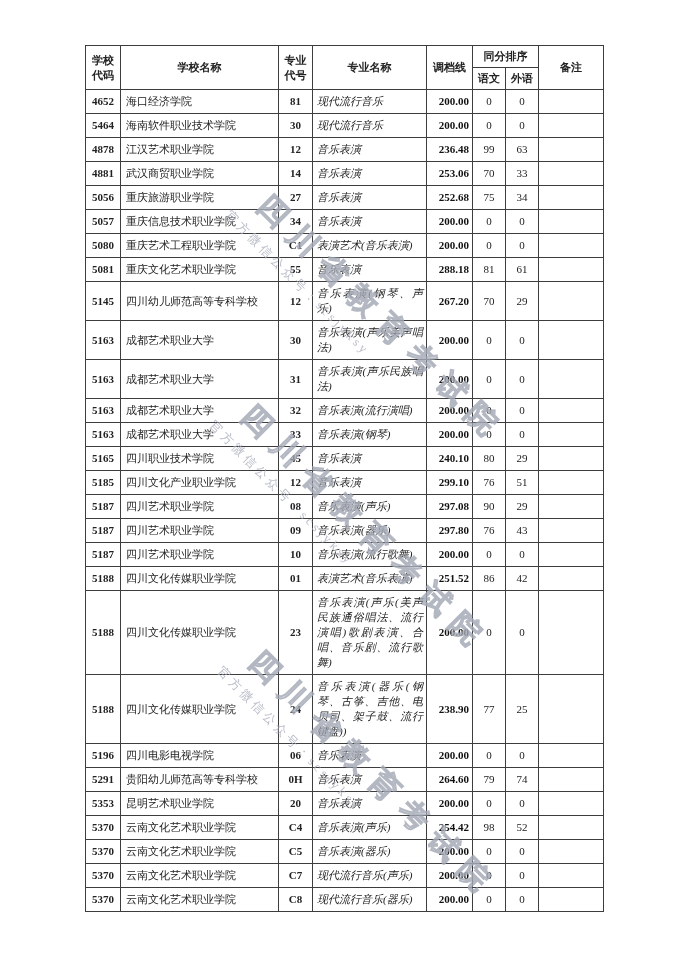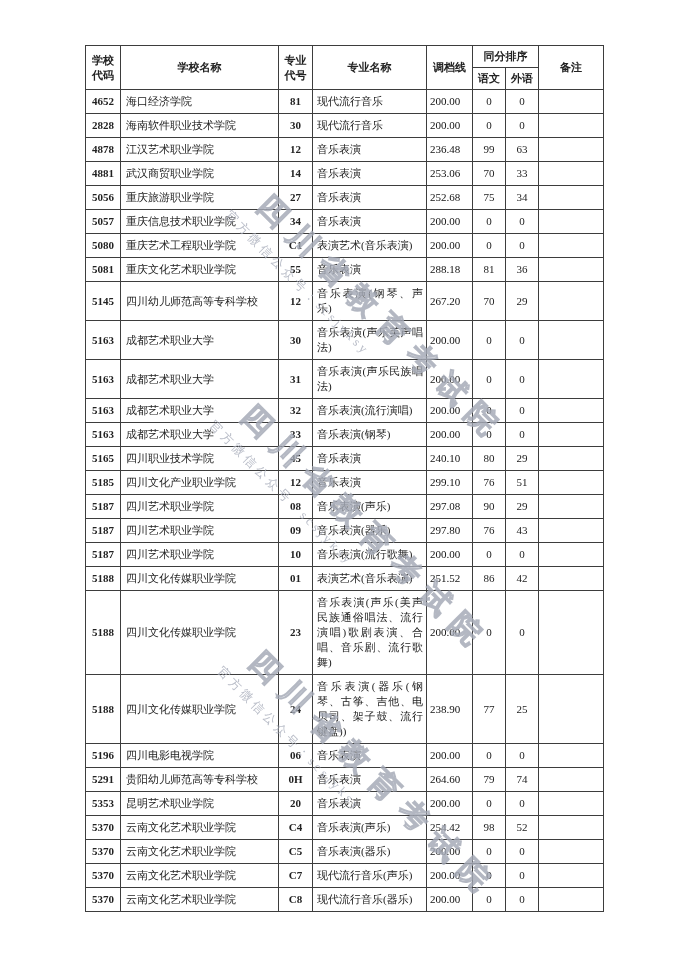--- a/index.html
+++ b/index.html
@@ -33,22 +33,22 @@
   .score-table th {
     font-weight: bold;
     text-align: center;
     padding: 3px 1px;
   }
   .score-table td {
     padding: 4px 3px;
   }
   td.c-code   { text-align: center; font-weight: bold; }
   td.c-name   { text-align: left; padding-left: 5px; }
-  td.c-major  { text-align: justify; padding-left: 4px; padding-right: 3px; }
-  td.c-cutoff { text-align: left; font-weight: normal; color: #111111; }
+  td.c-major  { text-align: justify; padding-left: 4px; padding-right: 3px; font-style: italic; }
+  td.c-cutoff { text-align: right; font-weight: bold; color: #111111; }
   td.c-num    { text-align: center; }
   td.c-remark { text-align: center; }
 
   
   .watermark {
     position: absolute;
     transform: rotate(45deg);
     transform-origin: 0 0;
     white-space: nowrap;
     pointer-events: none;
@@ -114,21 +114,21 @@
           <td class="c-code">4652</td>
           <td class="c-name">海口经济学院</td>
           <td class="c-code">81</td>
           <td class="c-major">现代流行音乐</td>
           <td class="c-cutoff">200.00</td>
           <td class="c-num">0</td>
           <td class="c-num">0</td>
           <td class="c-remark"></td>
         </tr>
         <tr>
-          <td class="c-code">2828</td>
+          <td class="c-code">5464</td>
           <td class="c-name">海南软件职业技术学院</td>
           <td class="c-code">30</td>
           <td class="c-major">现代流行音乐</td>
           <td class="c-cutoff">200.00</td>
           <td class="c-num">0</td>
           <td class="c-num">0</td>
           <td class="c-remark"></td>
         </tr>
         <tr>
           <td class="c-code">4878</td>
@@ -180,21 +180,21 @@
           <td class="c-num">0</td>
           <td class="c-remark"></td>
         </tr>
         <tr>
           <td class="c-code">5081</td>
           <td class="c-name">重庆文化艺术职业学院</td>
           <td class="c-code">55</td>
           <td class="c-major">音乐表演</td>
           <td class="c-cutoff">288.18</td>
           <td class="c-num">81</td>
-          <td class="c-num">36</td>
+          <td class="c-num">61</td>
           <td class="c-remark"></td>
         </tr>
         <tr>
           <td class="c-code">5145</td>
           <td class="c-name">四川幼儿师范高等专科学校</td>
           <td class="c-code">12</td>
           <td class="c-major">音乐表演(钢琴、声乐)</td>
           <td class="c-cutoff">267.20</td>
           <td class="c-num">70</td>
           <td class="c-num">29</td>

